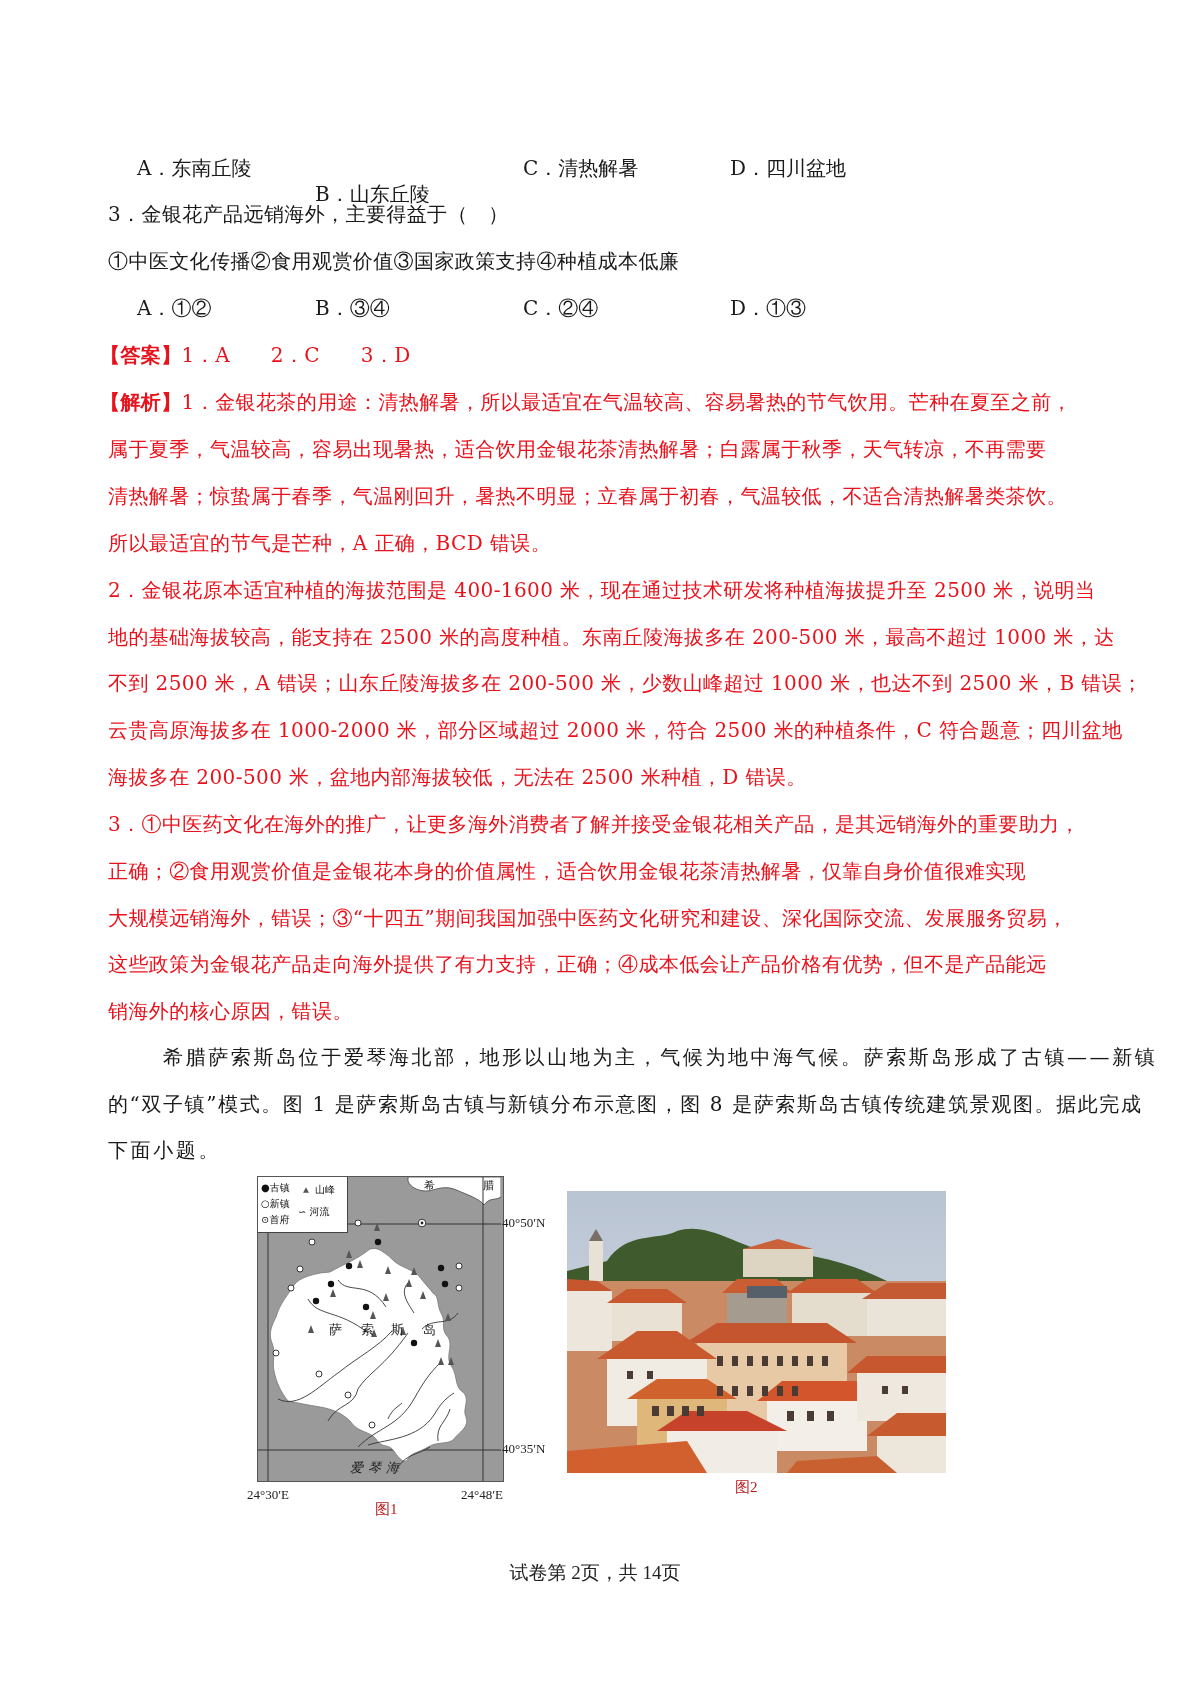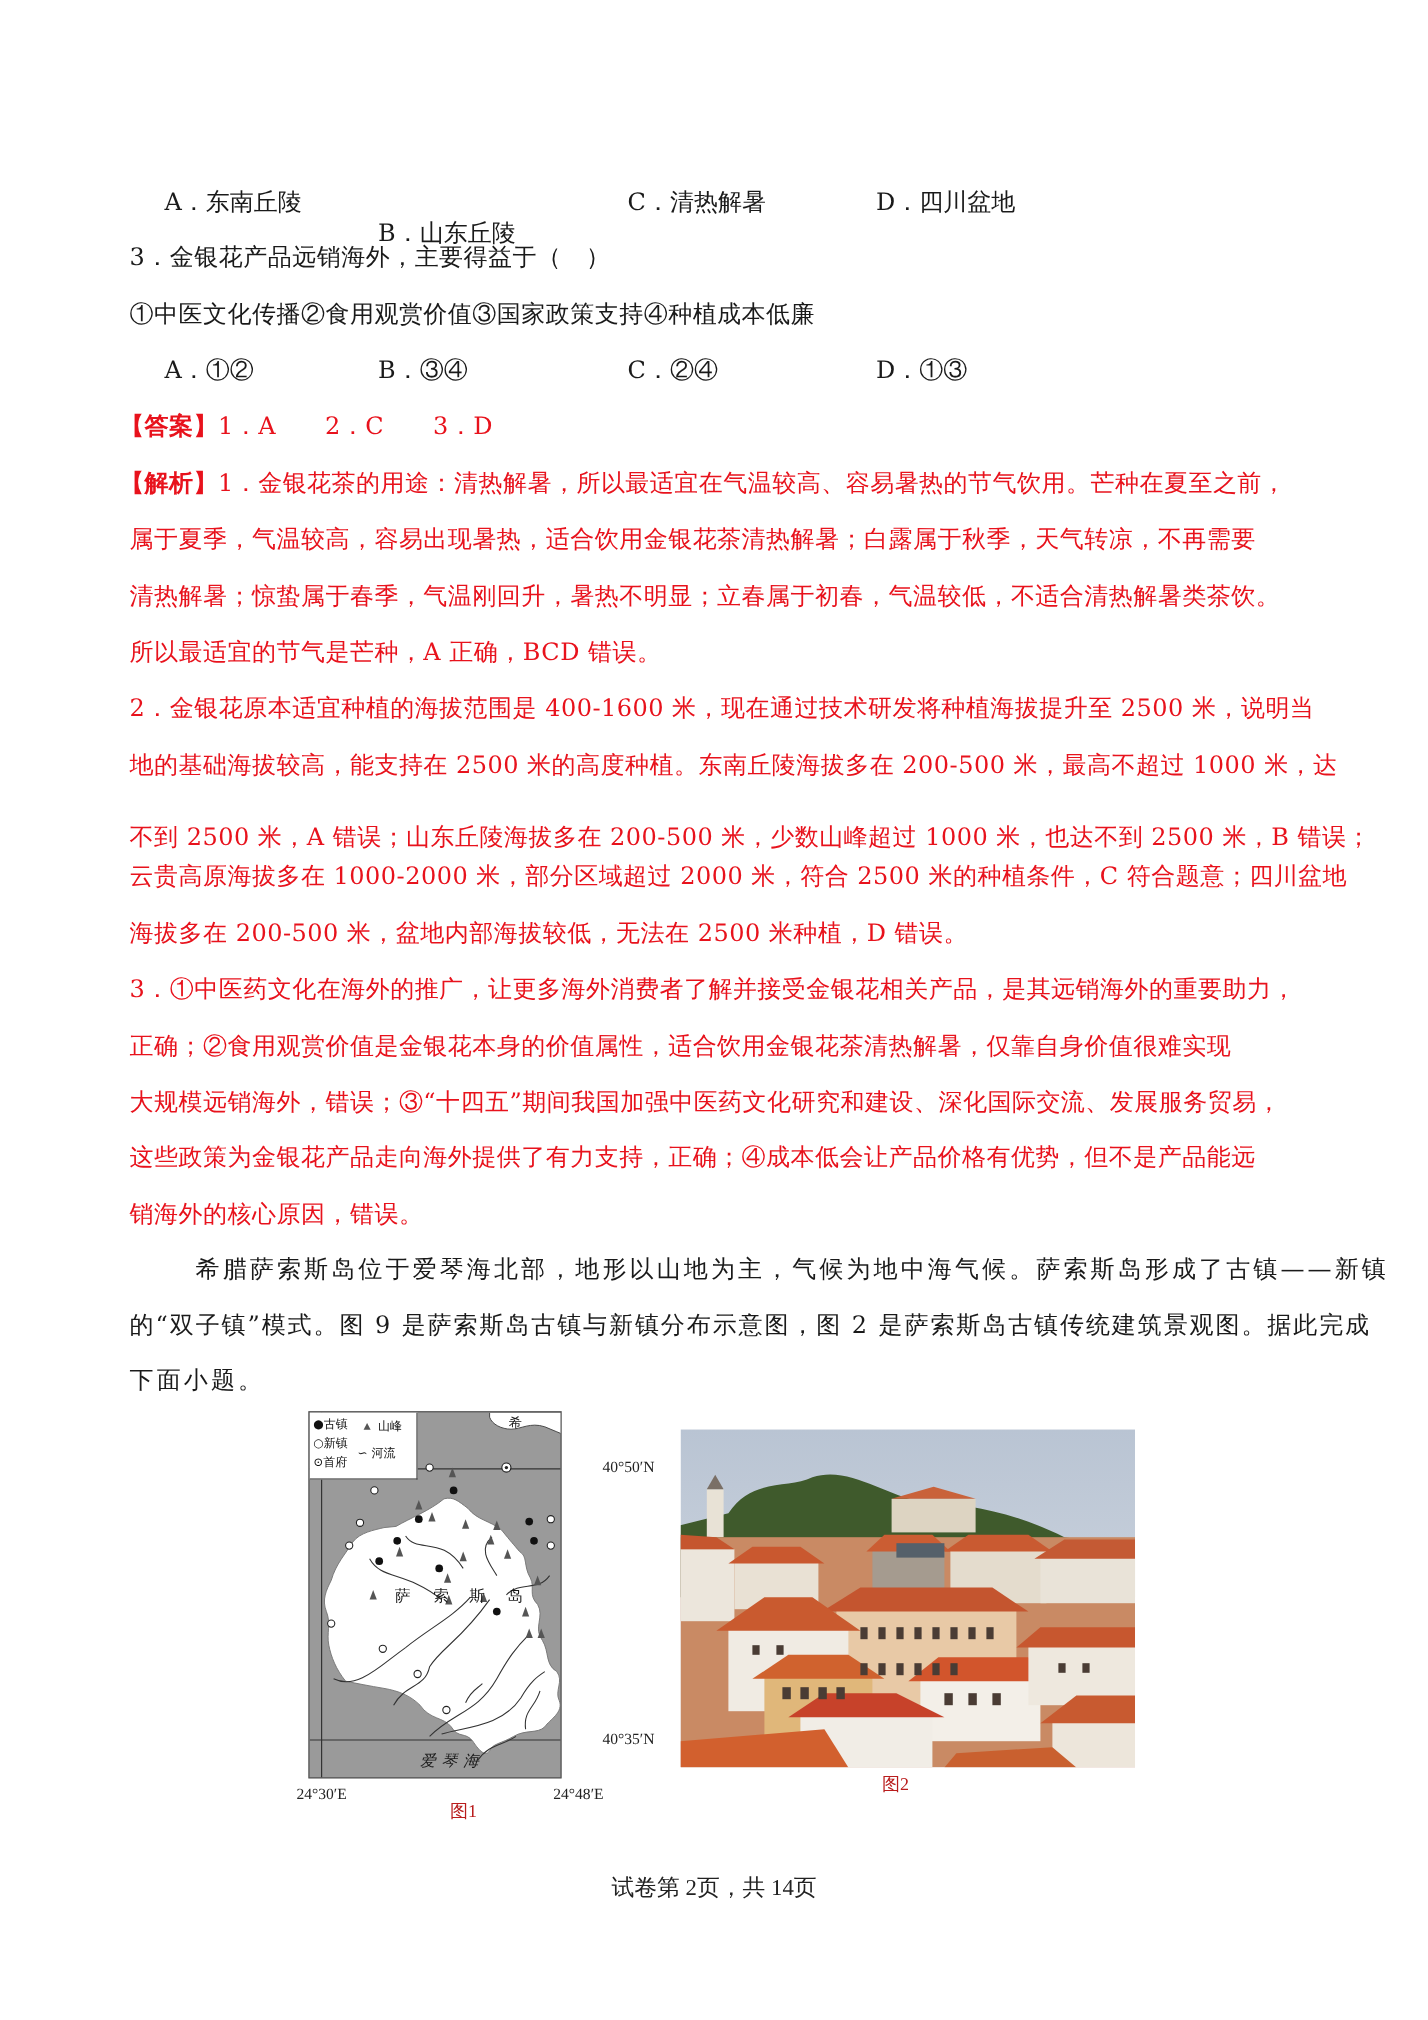--- a/index.html
+++ b/index.html
@@ -5,21 +5,21 @@
   html, body { margin: 0; padding: 0; background: #ffffff; }
   body { width: 1190px; height: 1683px; position: relative; overflow: hidden;
          font-family: "DejaVu Serif", "Liberation Serif", serif; color: #1a1a1a; }
   .line { position: absolute; left: 108px; width: 976px; font-size: 20px; line-height: 26px;
           white-space: nowrap; letter-spacing: 0.4px; }
   .red { color: #e8121c; }
   .black { color: #1a1a1a; }
   .bracket { color: #e8121c; font-weight: bold; }
   .opt { position: absolute; font-size: 20px; line-height: 26px; white-space: nowrap; }
   .passage { letter-spacing: 2.6px; font-family: "DejaVu Serif", serif; }
-  .map-box { position: absolute; left: 257px; top: 1176px; width: 211px; height: 306px;
+  .map-box { position: absolute; left: 257px; top: 1176px; width: 247px; height: 306px;
              background: #9a9a9a; border: 1px solid #555; box-sizing: border-box; overflow: hidden; }
   .caption { position: absolute; font-size: 15px; font-family: "Liberation Serif", serif; color: #b91c1c; }
   .coord { position: absolute; font-size: 13px; font-family: "Liberation Serif", serif; color: #222; white-space: nowrap; }
   .photo { position: absolute; left: 567px; top: 1191px; width: 379px; height: 282px; overflow: hidden; }
   .footer { position: absolute; top: 1560px; left: 0; width: 1190px; text-align: center;
             font-size: 19px; font-family: "Liberation Serif", serif; color: #222; }
 </style>
 </head>
 <body>
 
@@ -43,33 +43,33 @@
   <span class="bracket">【答案】</span><span>1．A　　2．C　　3．D</span>
 </div>
 
 <div>
   <div class="line red" style="top:389px; left:100px;"><span class="bracket">【解析】</span><span>1．金银花茶的用途：清热解暑，所以最适宜在气温较高、容易暑热的节气饮用。芒种在夏至之前，</span></div>
   <div class="line red" style="top:436px;">属于夏季，气温较高，容易出现暑热，适合饮用金银花茶清热解暑；白露属于秋季，天气转凉，不再需要</div>
   <div class="line red" style="top:483px;">清热解暑；惊蛰属于春季，气温刚回升，暑热不明显；立春属于初春，气温较低，不适合清热解暑类茶饮。</div>
   <div class="line red" style="top:530px;">所以最适宜的节气是芒种，A 正确，BCD 错误。</div>
   <div class="line red" style="top:577px;">2．金银花原本适宜种植的海拔范围是 400-1600 米，现在通过技术研发将种植海拔提升至 2500 米，说明当</div>
   <div class="line red" style="top:624px;">地的基础海拔较高，能支持在 2500 米的高度种植。东南丘陵海拔多在 200-500 米，最高不超过 1000 米，达</div>
-  <div class="line red" style="top:670px;margin-top:14px;">不到 2500 米，A 错误；山东丘陵海拔多在 200-500 米，少数山峰超过 1000 米，也达不到 2500 米，B 错误；</div>
+  <div class="line red" style="top:670px;">不到 2500 米，A 错误；山东丘陵海拔多在 200-500 米，少数山峰超过 1000 米，也达不到 2500 米，B 错误；</div>
   <div class="line red" style="top:717px;">云贵高原海拔多在 1000-2000 米，部分区域超过 2000 米，符合 2500 米的种植条件，C 符合题意；四川盆地</div>
   <div class="line red" style="top:764px;">海拔多在 200-500 米，盆地内部海拔较低，无法在 2500 米种植，D 错误。</div>
   <div class="line red" style="top:811px;">3．①中医药文化在海外的推广，让更多海外消费者了解并接受金银花相关产品，是其远销海外的重要助力，</div>
   <div class="line red" style="top:858px;">正确；②食用观赏价值是金银花本身的价值属性，适合饮用金银花茶清热解暑，仅靠自身价值很难实现</div>
   <div class="line red" style="top:905px;">大规模远销海外，错误；③“十四五”期间我国加强中医药文化研究和建设、深化国际交流、发展服务贸易，</div>
   <div class="line red" style="top:951px;">这些政策为金银花产品走向海外提供了有力支持，正确；④成本低会让产品价格有优势，但不是产品能远</div>
   <div class="line red" style="top:998px;">销海外的核心原因，错误。</div>
 </div>
 
 <div>
   <div class="line black passage" style="top:1044px; left:163px; width:920px;">希腊萨索斯岛位于爱琴海北部，地形以山地为主，气候为地中海气候。萨索斯岛形成了古镇——新镇</div>
-  <div class="line black passage" style="top:1091px; letter-spacing:1.6px;">的“双子镇”模式。图 9 是萨索斯岛古镇与新镇分布示意图，图 2 是萨索斯岛古镇传统建筑景观图。据此完成</div>
+  <div class="line black passage" style="top:1091px; letter-spacing:1.6px;">的“双子镇”模式。图 1 是萨索斯岛古镇与新镇分布示意图，图 8 是萨索斯岛古镇传统建筑景观图。据此完成</div>
   <div class="line black passage" style="top:1137px;">下面小题。</div>
 </div>
 
 <div>
   <div class="map-box">
     <svg width="243" height="306" viewBox="0 0 243 306">
 
       <path d="M150,0 L243,0 L243,20 C236,24 232,20 226,28 C222,22 210,18 196,12 C184,8 176,14 168,14 C160,14 152,10 150,4 Z" fill="#ffffff" stroke="#444" stroke-width="0.8"></path>
 
       <line x1="10" y1="0" x2="10" y2="306" stroke="#333" stroke-width="1"></line>

